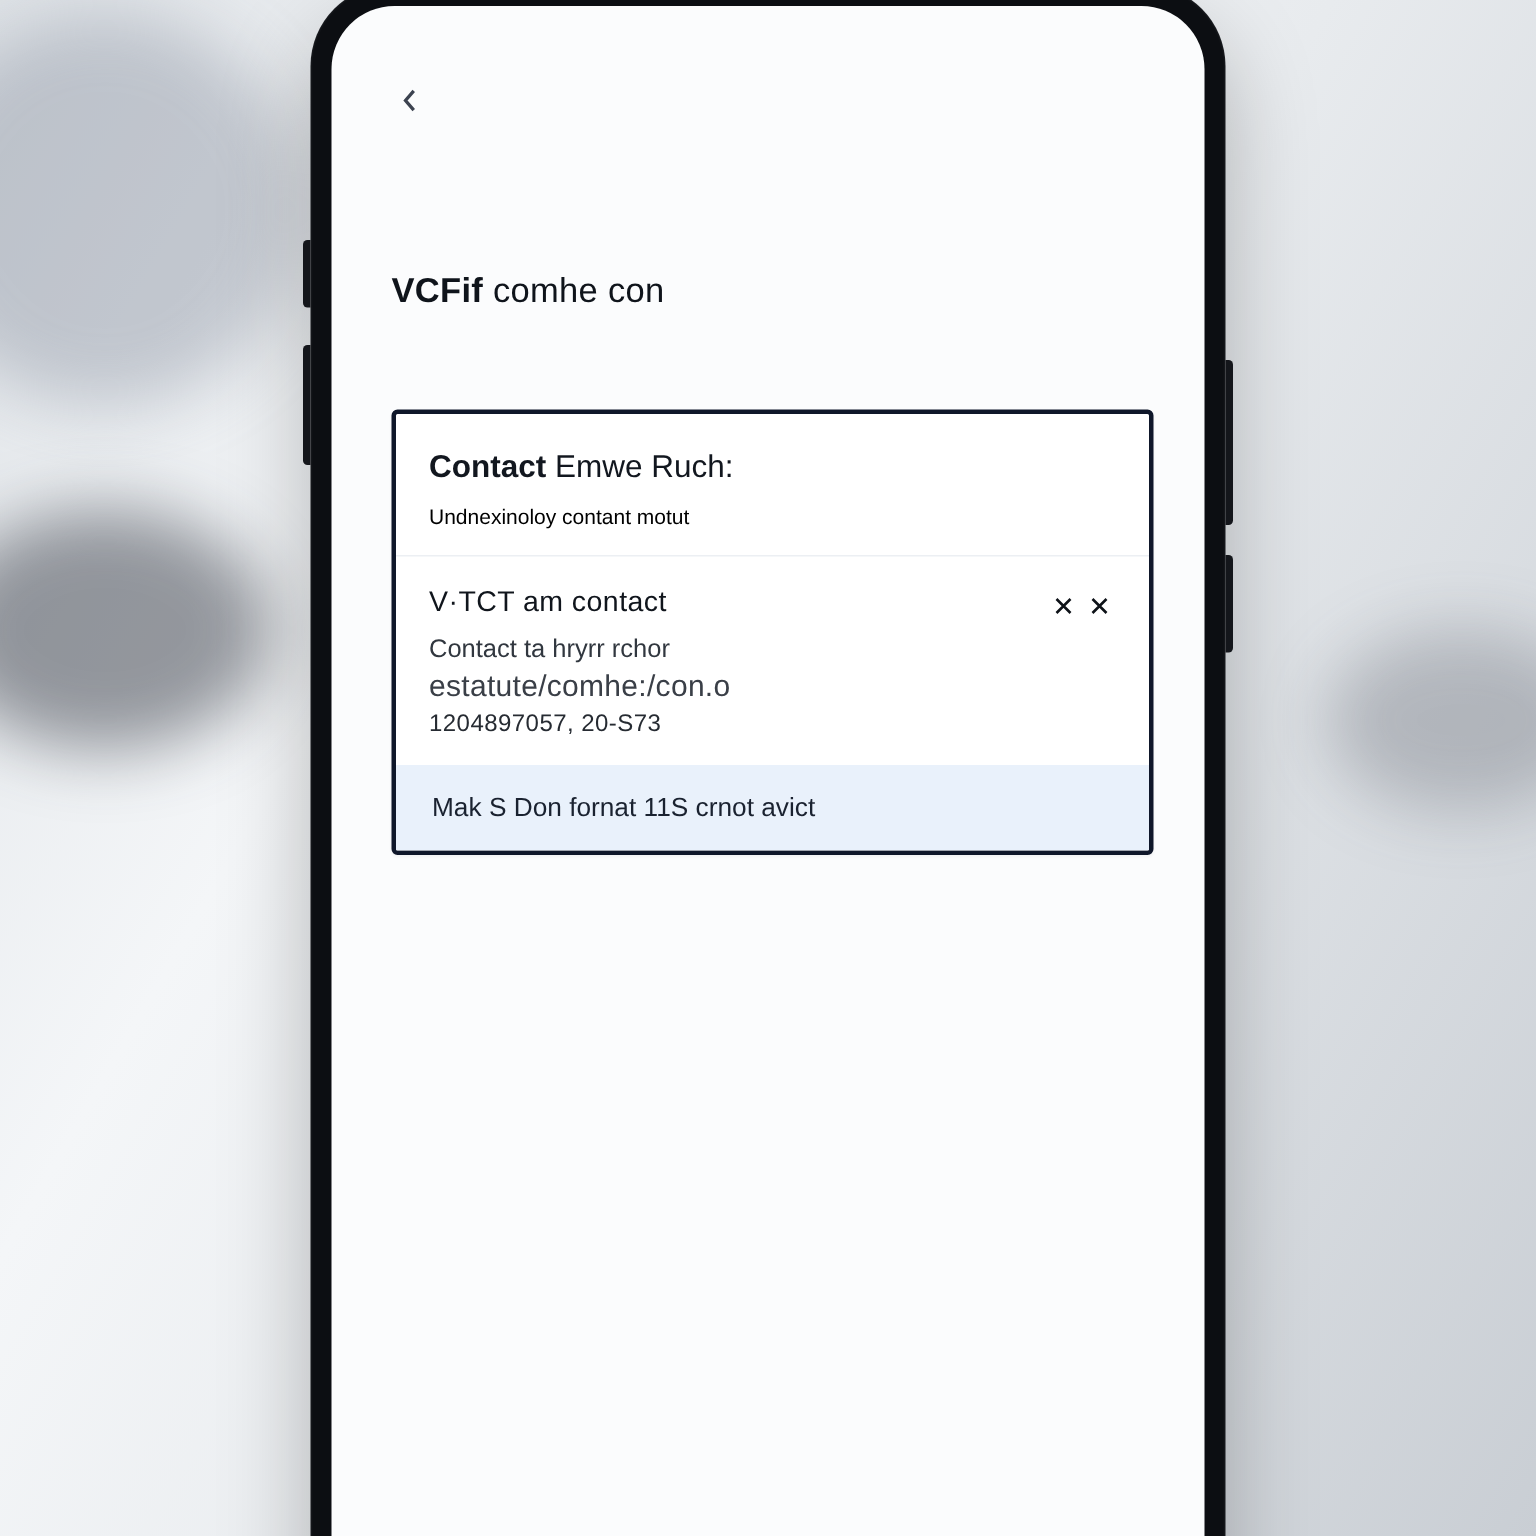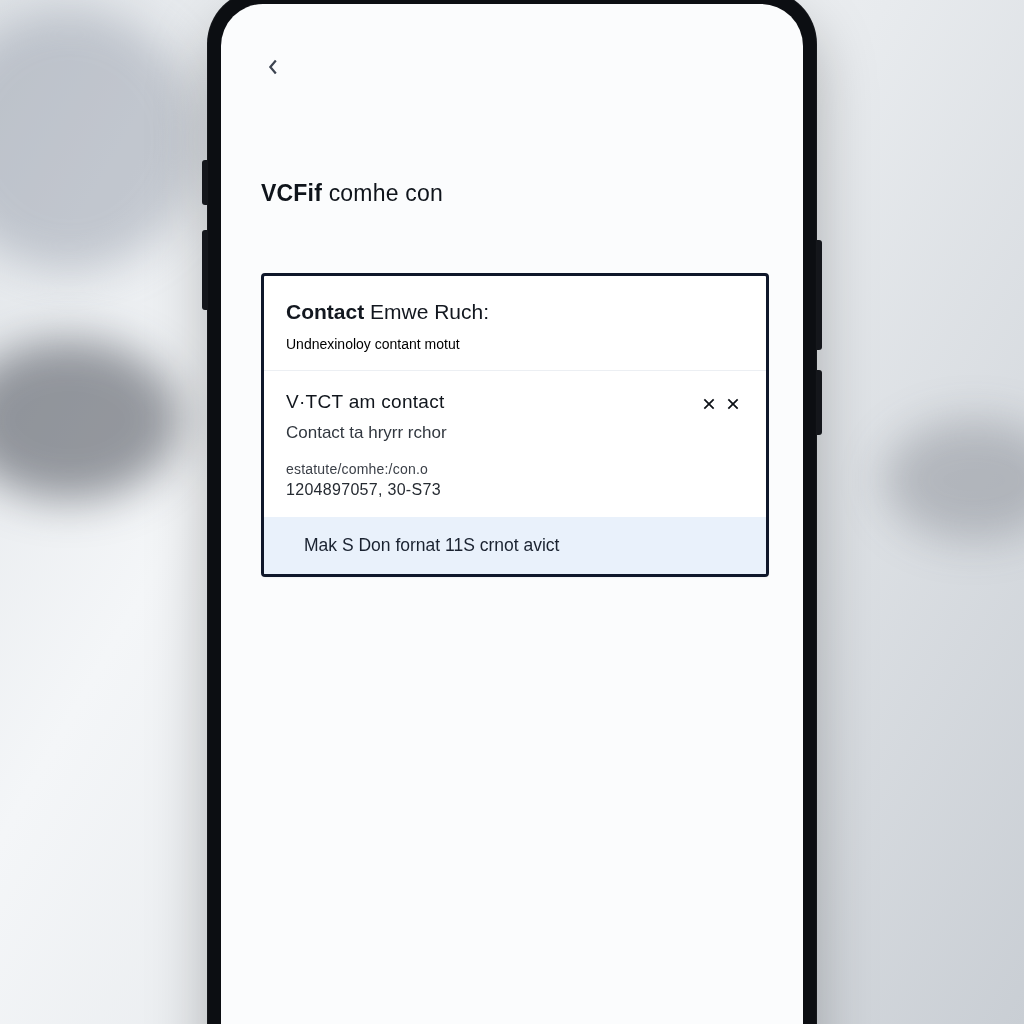--- a/index.html
+++ b/index.html
@@ -83,30 +83,30 @@
   .c-title { font-size: 21px; color: #12171f; }
   .c-title .b { font-weight: 700; }
   .c-sub { margin-top: 12px; font-size: 14px; color: #000000; }
 
   .divider { height: 1px; background: #eceff3; margin: 0; }
 
   .row2 { padding: 20px 22px 18px 22px; display: flex; align-items: flex-start; gap: 7px; }
   .row2-body { flex: 1 1 auto; }
   .r2-title { font-size: 19px; letter-spacing: .3px; color: #10151c; }
   .r2-sub  { margin-top: 10px; font-size: 17px; color: #31373f; }
-  .r2-meta1 { margin-top: 18px; font-size: 14px; color: #3a3f47; letter-spacing: .2px; }
+  .r2-meta1 { margin-top: 4px; font-size: 20px; color: #3a3f47; letter-spacing: .2px; }
   .r2-meta2 { margin-top: 4px; font-size: 16px; color: #262b32; letter-spacing: .3px; }
 
   .xx { display: flex; gap: 2px; margin-top: 2px; }
   .xx span { width: 22px; height: 22px; display:flex; align-items:center; justify-content:center; color:#0e1218; cursor:pointer; }
   .xx svg { width: 16px; height: 16px; stroke: currentColor; stroke-width: 2.6; fill:none; }
 
   .banner {
     background: #e9f1fb;
-    padding: 18px 40px;
+    padding: 18px 24px;
     font-size: 17.5px;
     color: #1a2230;
     cursor: pointer;
   }
 
   
   .bg-blob { position: fixed; border-radius: 50%; filter: blur(22px); z-index: -1; }
   .bl1 { left: -60px; top: 10px;  width: 260px; height: 260px; background: rgba(120,130,145,.35); }
   .bl2 { left: -40px; top: 340px; width: 220px; height: 160px; background: rgba(35,40,50,.45); }
   .bl3 { right: -40px; top: 420px; width: 180px; height: 120px; background: rgba(60,65,75,.25); }
@@ -144,21 +144,21 @@
           <div class="c-sub">Undnexinoloy contant motut</div>
         </div>
 
         <div class="divider"></div>
 
         <div class="row2">
           <div class="row2-body">
             <div class="r2-title">V·TCT am contact</div>
             <div class="r2-sub">Contact ta hryrr rchor</div>
             <div class="r2-meta1">estatute/comhe:/con.o</div>
-            <div class="r2-meta2">1204897057, 30-S73</div>
+            <div class="r2-meta2">1204897057, 20-S73</div>
           </div>
           <div class="xx">
             <span>
               <svg viewBox="0 0 24 24">
                   <path d="M5 5 L19 19 M19 5 L5 19"></path>
                 </svg>
             </span>
             <span>
               <svg viewBox="0 0 24 24">
                   <path d="M5 5 L19 19 M19 5 L5 19"></path>

